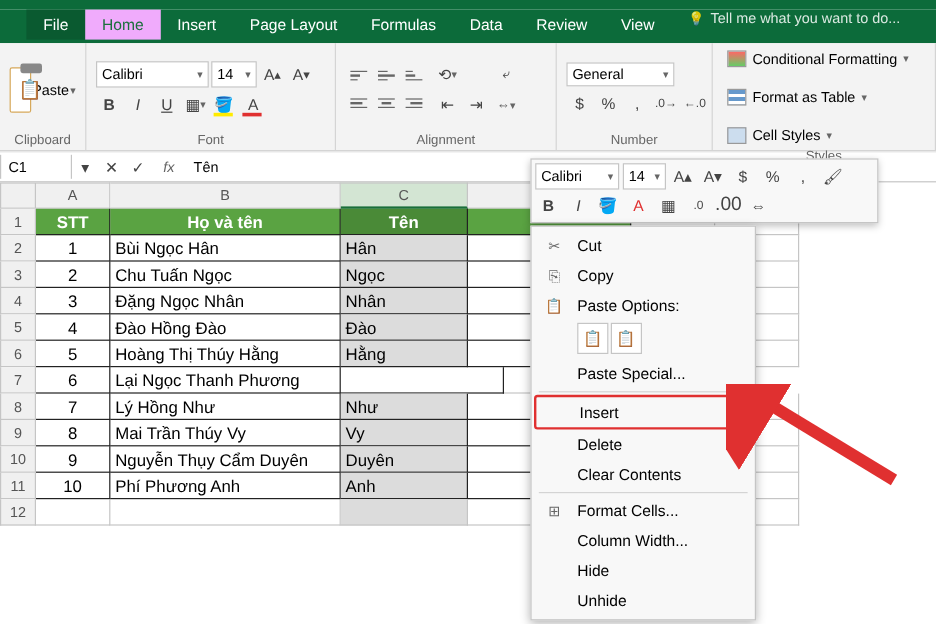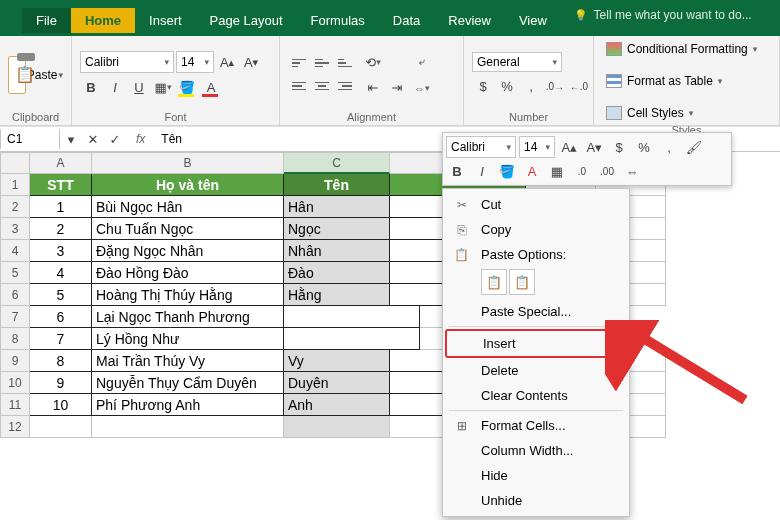--- a/index.html
+++ b/index.html
@@ -1,21 +1,21 @@
 <!DOCTYPE html>
 <html><head>
 <meta charset="utf-8">
 <style>
 *{box-sizing:border-box;margin:0;padding:0;font-family:"Segoe UI",Arial,sans-serif}
 body{width:780px;height:520px;background:#fff;overflow:hidden;position:relative;font-size:13px}
 .titlebar{height:8px;background:#0c6b3a}
 .tabs{background:#0c6b3a;height:28px;display:flex;align-items:flex-start;padding-left:22px;color:#fff}
 .tab{padding:5px 14px;font-size:13px;cursor:pointer}
 .tab.file{background:#0a5a30}
-.tab.active{background:#eab308;color:#1a6f3b;font-weight:700}
+.tab.active{background:#f0abfc;color:#1a6f3b;font-weight:400}
 .tell{margin-left:14px;font-size:12px;opacity:.85;display:flex;align-items:center;gap:5px}
 .tell::before{content:"💡";font-size:11px}
 .ribbon{background:#f3f3f3;height:90px;border-bottom:1px solid #d4d4d4;display:flex}
 .rgrp{border-right:1px solid #d4d4d4;display:flex;flex-direction:column;padding:4px 8px 0}
 .rgrp-body{flex:1;display:flex;align-items:center;gap:6px}
 .rgrp-label{text-align:center;font-size:11px;color:#666;padding:2px 0}
 .paste-ico{width:34px;height:38px;background:#fff;border:1px solid #d6a85a;border-radius:2px;position:relative}
 .paste-ico::before{content:"";position:absolute;top:-4px;left:8px;width:18px;height:8px;background:#888;border-radius:2px}
 .paste-ico::after{content:"📋";position:absolute;top:8px;left:6px;font-size:16px}
 .dd{font-size:9px;color:#666}
@@ -296,20 +296,21 @@
         <div class="drow">
           <div class="cell bd wA ctr">6</div>
           <div class="cell bd wB">Lại Ngọc Thanh Phương</div>
           <div class="cell bd wD"></div>
           <div class="cell wE"></div>
           <div class="cell wF"></div>
         </div>
         <div class="drow">
           <div class="cell bd wA ctr">7</div>
           <div class="cell bd wB">Lý Hồng Như</div>
+          <div class="cell bd wC csel">Như</div>
           <div class="cell bd wD"></div>
           <div class="cell wE"></div>
           <div class="cell wF"></div>
         </div>
         <div class="drow">
           <div class="cell bd wA ctr">8</div>
           <div class="cell bd wB">Mai Trần Thúy Vy</div>
           <div class="cell bd wC csel">Vy</div>
           <div class="cell bd wD"></div>
           <div class="cell wE"></div>
@@ -360,21 +361,21 @@
     <div class="btn">,</div>
     <div class="btn">🖌</div>
   </div>
   <div class="frow">
     <div class="btn" style="font-weight:bold">B</div>
     <div class="btn" style="font-style:italic">I</div>
     <div class="btn">🪣</div>
     <div class="btn" style="color:#e03030">A</div>
     <div class="btn">▦</div>
     <div class="btn" style="font-size:10px">.0</div>
-    <div class="btn" style="font-size:10px">.00</div>
+    <div class="btn" style="font-size:16px">.00</div>
     <div class="btn">⇔</div>
   </div>
 </div>
 
 <div class="ctxmenu">
   <div class="mi">
       <span class="mi-ico">✂</span>
       <span>Cut</span>
     </div>
   <div class="mi">

